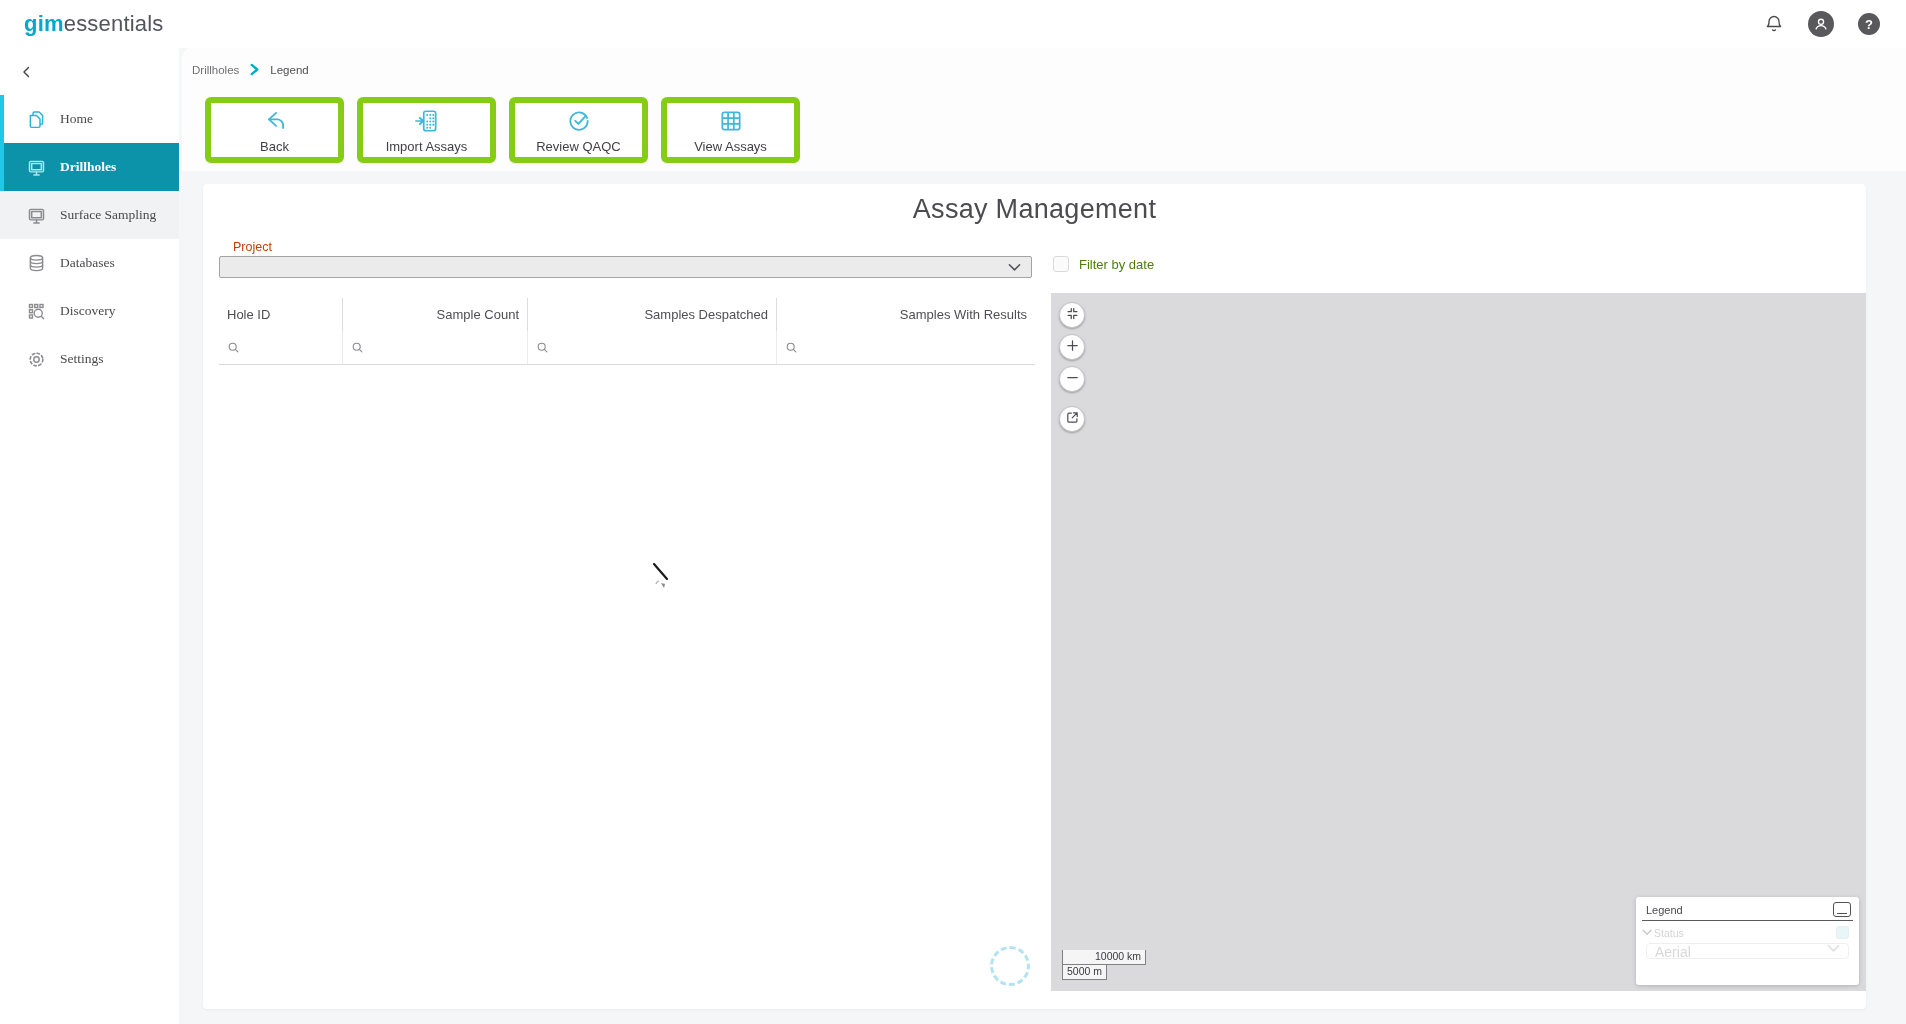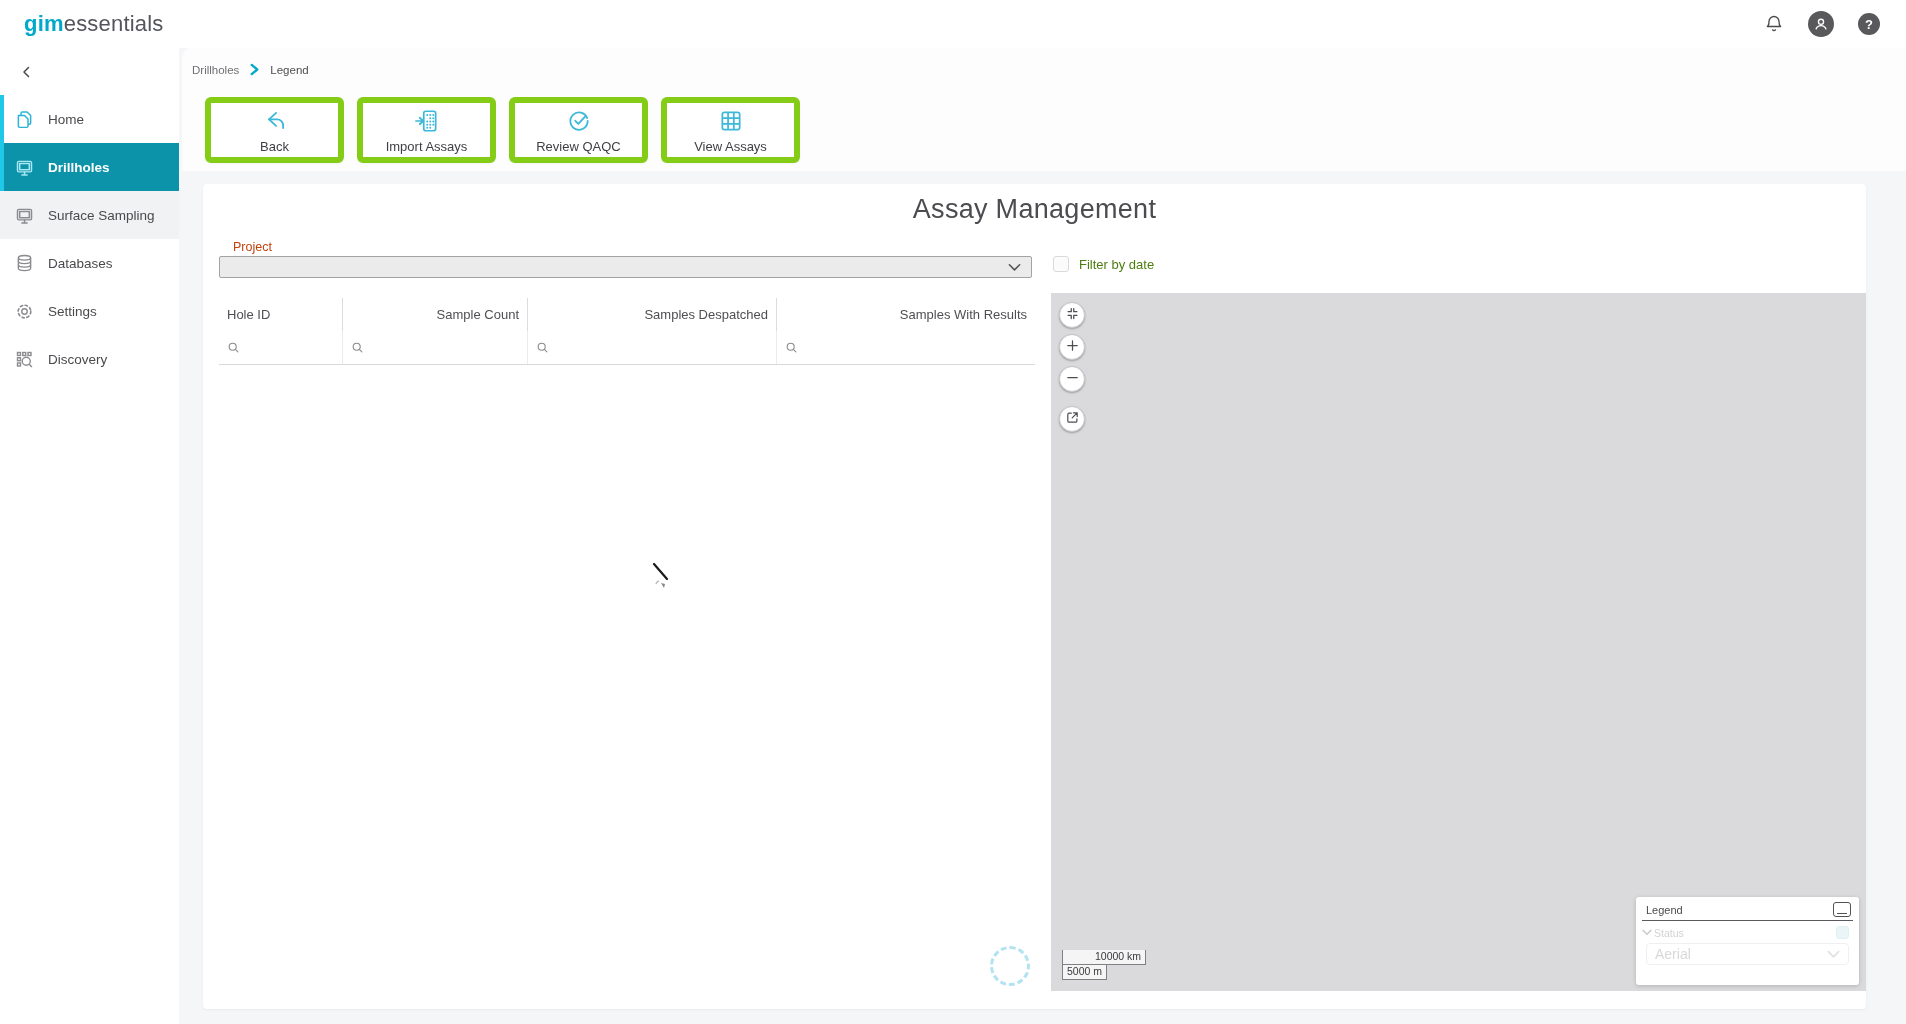--- a/index.html
+++ b/index.html
@@ -17,22 +17,22 @@
   .iconbtn { background:none; border:none; cursor:pointer; display:flex; align-items:center; justify-content:center; }
   .circle-dark { width:26px; height:26px; border-radius:50%; background:#59595c; color:#fff;
                  display:flex; align-items:center; justify-content:center; }
   .circle-dark.small { width:22px; height:22px; font-size:13px; font-weight:700; }
 
   
   .sidebar { position:absolute; left:0; top:48px; width:179px; height:976px; background:#fff; z-index:20; }
   .side-back { margin:10px 0 0 12px; width:30px; height:30px; background:none; border:none; cursor:pointer;
                color:#4a4a4e; display:flex; align-items:center; justify-content:center; }
   .nav { position:absolute; left:0; top:47px; width:179px; }
-  .nav-item { position:relative; height:48px; display:flex; align-items:center; gap:12px; padding-left:12px;
-              cursor:pointer; font-size:13.5px; color:#4a4a4e; background:#fff; }
+  .nav-item { position:relative; height:48px; display:flex; align-items:center; gap:12px; padding-left:24px;
+              cursor:pointer; font-size:13.5px; color:#4a4a4e; background:#fff;font-family:Liberation Serif, serif; }
   .nav-item .nicon { width:24px; height:24px; display:flex; align-items:center; justify-content:center; color:#8b8b90; }
   .nav-item.home { }
   .nav-item.home::before, .nav-item.active::before { content:""; position:absolute; left:0; top:0; bottom:0; width:4px; background:#20c7e6; }
   .nav-item.home .nicon { color:#2ab4d4; }
   .nav-item.active { background:#0d93a9; color:#fff; font-weight:700; }
   .nav-item.active .nicon { color:#a8e7f4; }
   .nav-item.hovered { background:#f0f2f3; }
 
   
   .content { position:absolute; left:179px; top:48px; width:1727px; height:976px; background:#f4f6f7; }
@@ -103,22 +103,22 @@
   .legend-head { display:flex; align-items:center; justify-content:space-between; padding:5px 8px 3px 10px; }
   .legend-title { font-size:11px; color:#4a4a4e; }
   .legend-min { width:18px; height:15px; border:1.5px solid #515156; border-radius:3px; background:none;
                 cursor:pointer; position:relative; }
   .legend-min::after { content:""; position:absolute; left:3px; right:3px; bottom:2px; height:1.5px; background:#515156; }
   .legend-divider { border-top:1px solid #5a5a5e; margin:0 6px; }
   .legend-status { display:flex; align-items:center; padding:5px 10px 0 6px; opacity:.4; }
   .legend-status .chev { color:#7a7a7e; display:flex; }
   .legend-status .slabel { font-size:10.5px; color:#8f8f93; margin-left:2px; flex:1; }
   .legend-checkbox { width:13px; height:13px; background:#cde8f0; border:1px solid #b3dbe6; border-radius:3px; }
-  .legend-select { margin:4px 10px 0 10px; height:22px; border:1px solid #e3e3e6; border-radius:4px;
-                   display:flex; align-items:center; justify-content:space-between; padding:0 8px;
+  .legend-select { margin:4px 10px 0 10px; height:16px; border:1px solid #e3e3e6; border-radius:4px;
+                   display:flex; align-items:flex-start; justify-content:space-between; padding:0 8px;
                    opacity:.55; cursor:pointer; background:#fff; }
   .legend-select .lval { font-size:14px; color:#b9b9bd; }
   .legend-select .chev { color:#c9c9cd; display:flex; }
 
   
   .cursor { position:absolute; left:652px; top:562px; pointer-events:none; z-index:50; }
 </style>
 </head>
 <body>
 
@@ -200,41 +200,41 @@
             <path d="M5 5.5 v4 c0 1.4 3.1 2.6 7 2.6 s7-1.2 7-2.6 v-4"></path>
             <path d="M5 9.5 v4 c0 1.4 3.1 2.6 7 2.6 s7-1.2 7-2.6 v-4"></path>
             <path d="M5 13.5 v4 c0 1.4 3.1 2.6 7 2.6 s7-1.2 7-2.6 v-4"></path>
           </svg>
         </span>
         <span>Databases</span>
       </div>
 
       <div class="nav-item">
         <span class="nicon">
-          <svg width="21" height="21" viewBox="0 0 24 24" fill="none" stroke="currentColor" stroke-width="1.9" stroke-linecap="round">
-            <circle cx="12" cy="12" r="7.2" stroke-dasharray="2.6 3.05"></circle>
-              <circle cx="12" cy="12" r="3.1" stroke-width="1.6"></circle>
-          </svg>
-        </span>
-        <span>Settings</span>
-      </div>
-
-      <div class="nav-item">
-        <span class="nicon">
           <svg width="21" height="21" viewBox="0 0 24 24" fill="none" stroke="currentColor" stroke-width="1.6">
             <rect x="4" y="4" width="3.4" height="3.4"></rect>
               <rect x="10" y="4" width="3.4" height="3.4"></rect>
               <rect x="16" y="4" width="3.4" height="3.4"></rect>
             <rect x="4" y="10" width="3.4" height="3.4"></rect>
               <rect x="4" y="16" width="3.4" height="3.4"></rect>
             <circle cx="14" cy="14" r="4.6"></circle>
               <path d="M17.4 17.4 L20.5 20.5"></path>
           </svg>
         </span>
         <span>Discovery</span>
+      </div>
+
+      <div class="nav-item">
+        <span class="nicon">
+          <svg width="21" height="21" viewBox="0 0 24 24" fill="none" stroke="currentColor" stroke-width="1.9" stroke-linecap="round">
+            <circle cx="12" cy="12" r="7.2" stroke-dasharray="2.6 3.05"></circle>
+              <circle cx="12" cy="12" r="3.1" stroke-width="1.6"></circle>
+          </svg>
+        </span>
+        <span>Settings</span>
       </div>
 
     </div>
   </div>
 
   <div class="content">
 
     <div class="header-card">
       <div class="breadcrumb">
         <button class="crumb">Drillholes</button>

